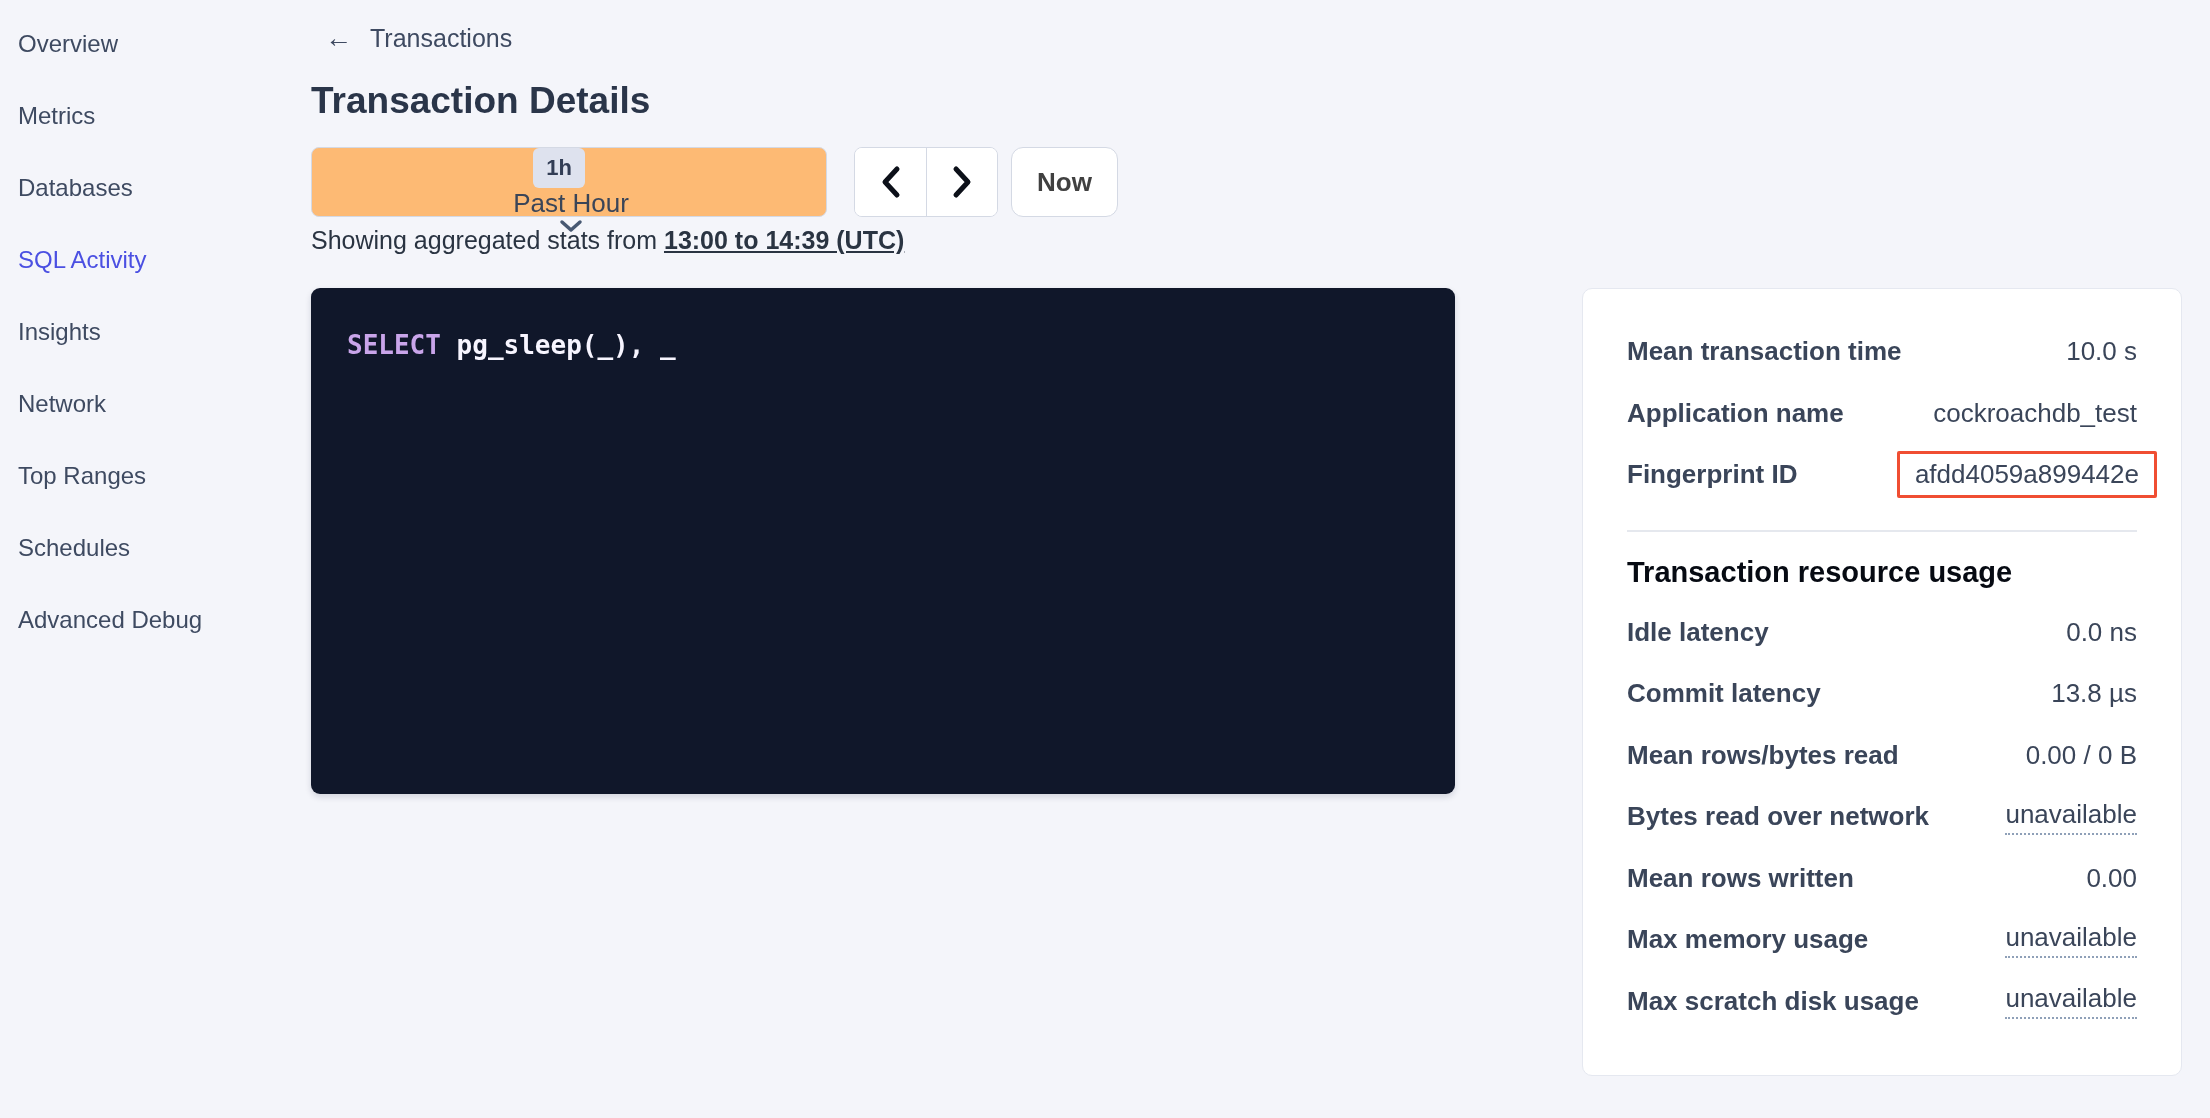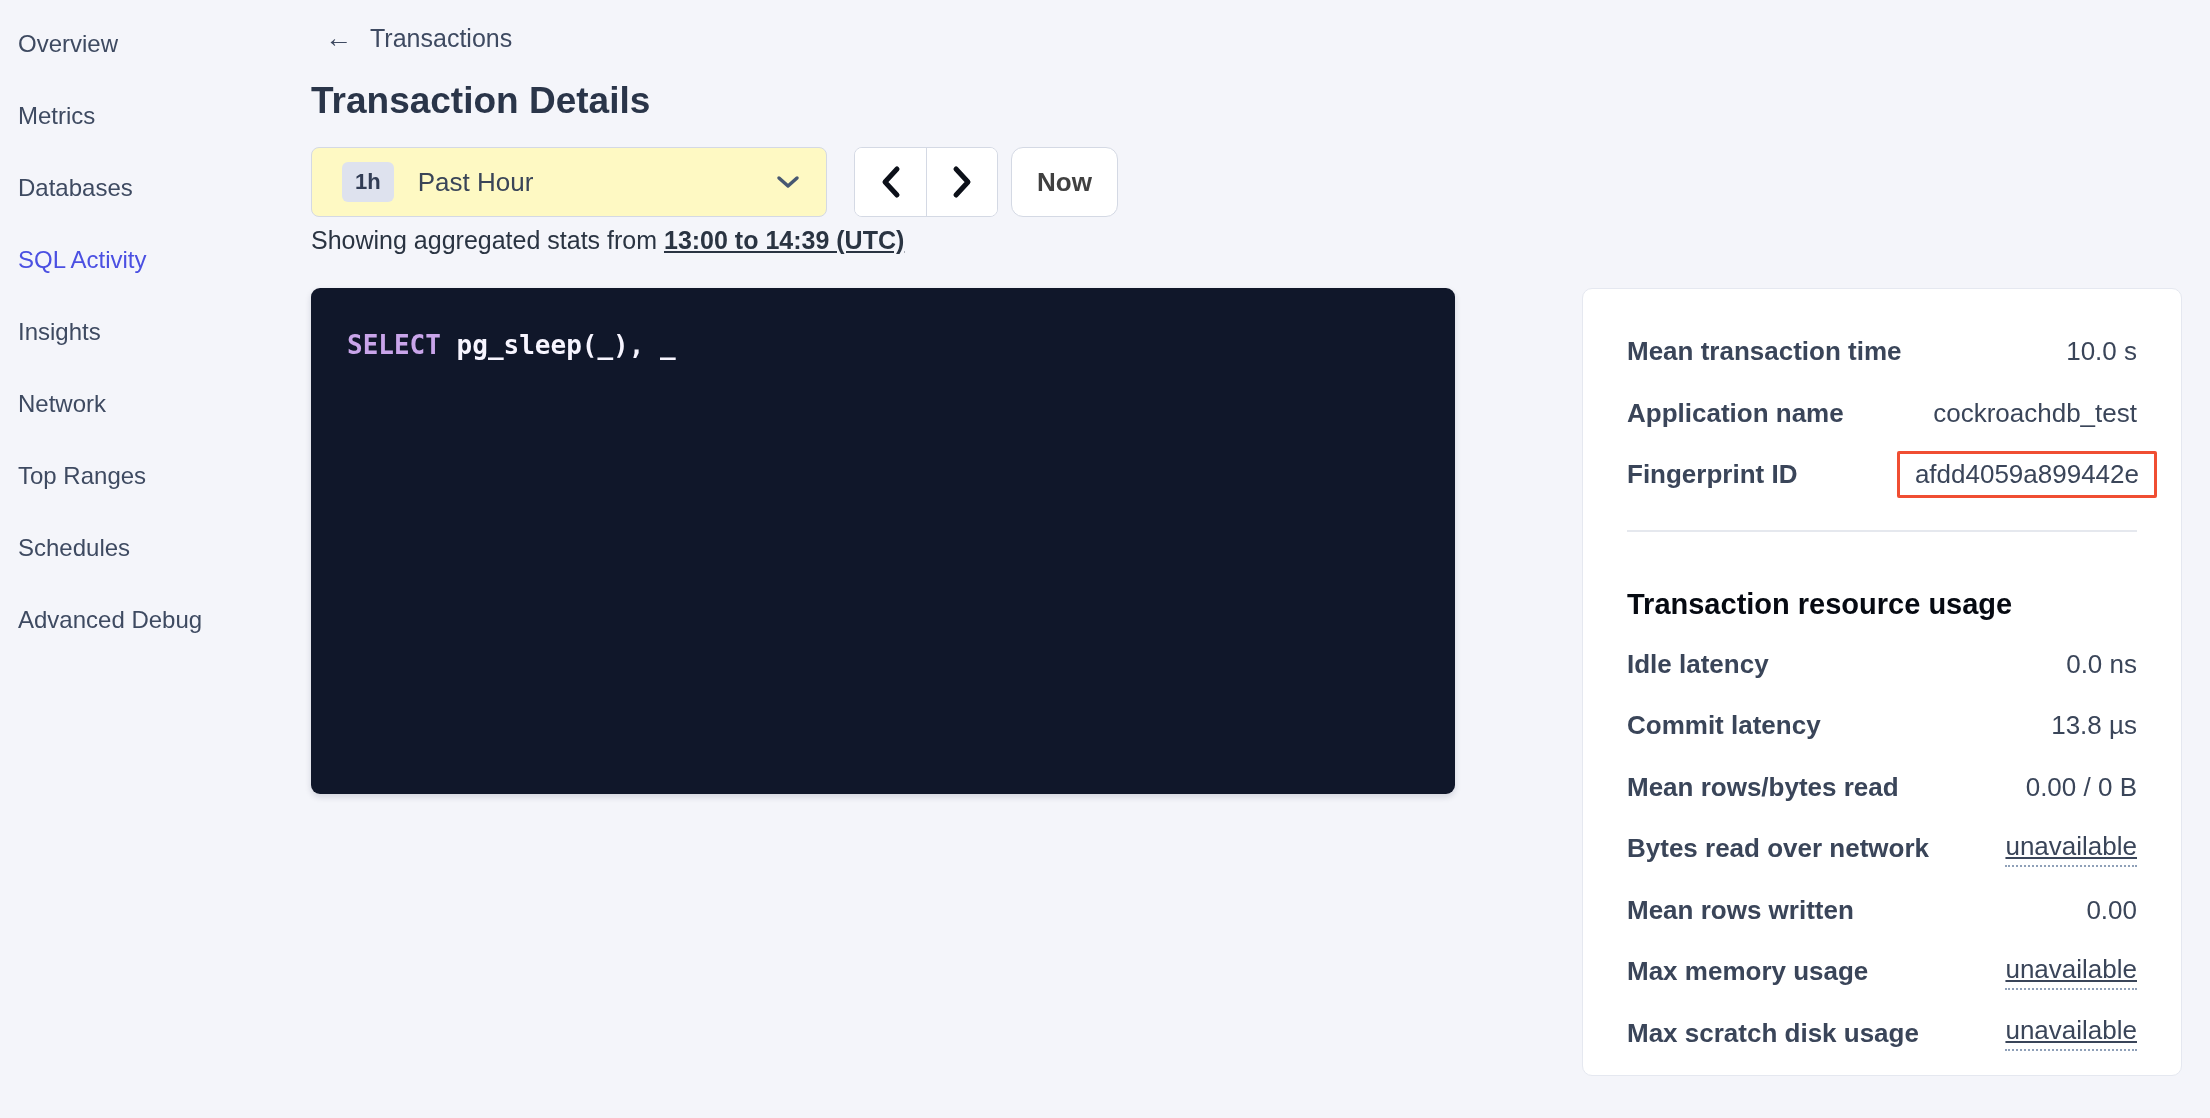--- a/index.html
+++ b/index.html
@@ -34,22 +34,22 @@
 
   .page-title {
     position:absolute; left:0; top:80px;
     font-size:37px; font-weight:bold; color:#2a3549;
   }
 
   
   .controls { position:absolute; left:0; top:147px; height:70px; }
   .time-dropdown {
     position:absolute; left:0; top:0; width:516px; height:70px;
-    background:#fef9c3; border:1px solid #d4d9e4; border-radius:8px;
-    display:flex; align-items:center; padding:0 26px 0 30px; cursor:pointer;
+    background:#fdba74; border:1px solid #d4d9e4; border-radius:8px;
+    display:flex; align-items:center; padding:0 26px 0 30px; cursor:pointer;flex-direction:column;
   }
   .time-badge {
     background:#dee2ee; color:#323d55; font-weight:bold; font-size:22px;
     padding:7px 13px; border-radius:6px; margin-right:24px;
   }
   .time-label { font-size:26px; color:#3a4558; flex:1; }
   .nav-group {
     position:absolute; left:543px; top:0; width:144px; height:70px;
     background:#fff; border:1px solid #d4d9e4; border-radius:8px;
     display:flex; overflow:hidden;
@@ -95,26 +95,26 @@
     font-size:26px;
   }
   .stat-label { font-weight:bold; color:#3a4559; }
   .stat-value { color:#3a4559; text-align:right; }
   .fp-box {
     display:inline-block; border:3px solid #f04e32; border-radius:2px;
     padding:5px 15px; margin-right:-20px;
   }
   .divider { border:none; border-top:2px solid #e5e8ee; margin-top:24px; }
   .panel-heading {
-    margin-top:54px; font-size:29px; line-height:36px;
+    margin-top:22px; font-size:29px; line-height:36px;
     font-weight:bold; color:#060a12;
   }
   .panel-group2 { margin-top:12px; }
   .unavailable {
-    border-bottom:2px dotted #8fa0b8; padding-bottom:3px;text-decoration:underline;
+    border-bottom:2px dotted #8fa0b8; padding-bottom:3px;
   }
 
   .chev-svg { display:block; }
 </style>
 </head>
 <body>
 
 <nav class="sidebar">
   <div class="side-item">Overview</div>
   <div class="side-item">Metrics</div>

